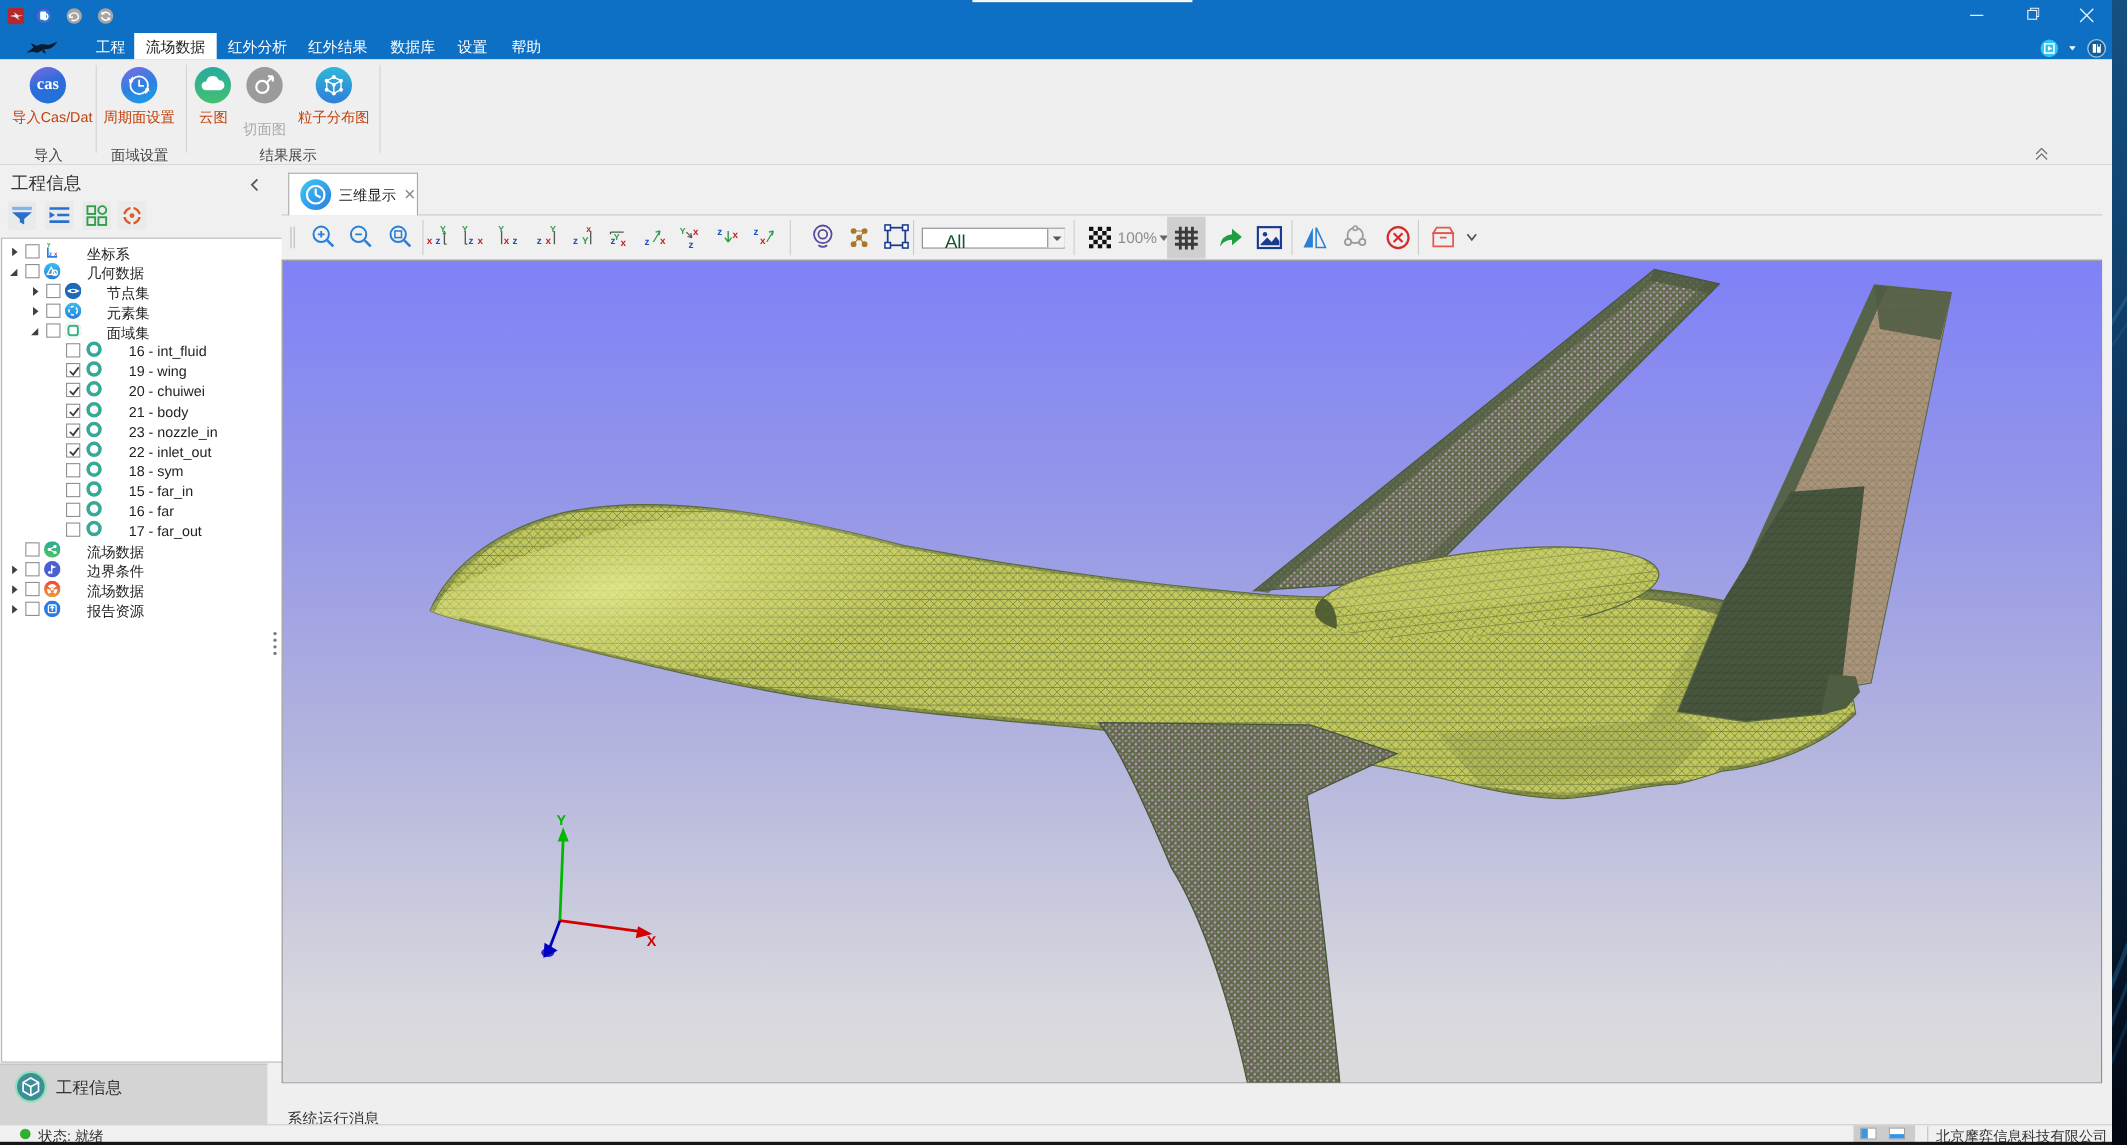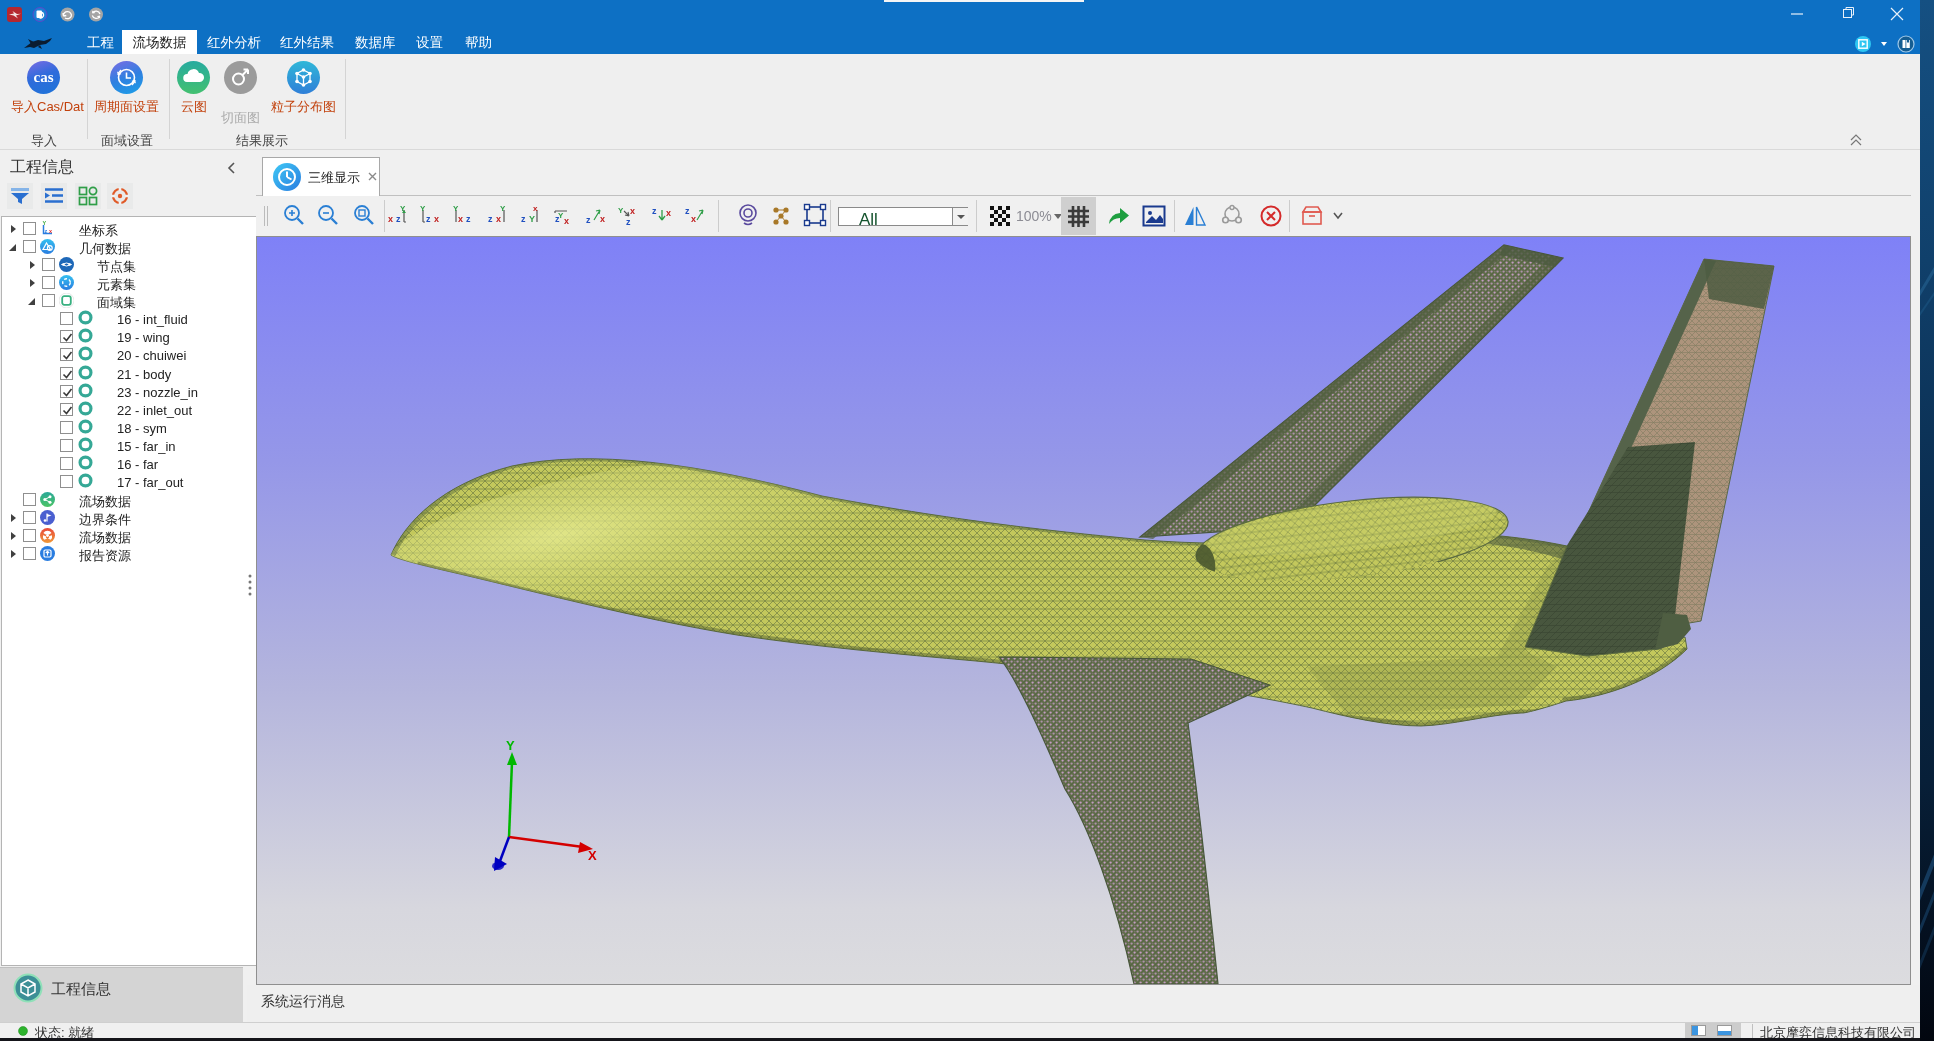--- a/index.html
+++ b/index.html
@@ -39,21 +39,21 @@
 #tabbar { left:256px; top:150px; width:1655px; height:46px; background:#f0f0f0; border-bottom:1px solid #c0c0c0; }
 #vtab { position:absolute; left:6px; top:7px; width:118px; height:39px; background:#ffffff; border:1px solid #a8a8a8; border-bottom:none; }
 
 #vtoolbar { left:256px; top:196px; width:1655px; height:40px; background:#f0f0f0; }
 .vsep { position:absolute; top:4px; width:1px; height:32px; background:#cccccc; }
 .vicon { position:absolute; top:6px; }
 
 #viewport { left:256px; top:236px; width:1655px; height:749px; border:1px solid #8f8f8f; background:linear-gradient(180deg,#7f81f7 0%, #9597e8 30%, #b4b5dd 60%, #d7d7de 90%, #dcdcdf 100%); }
 
 #msgrow { left:247px; top:985px; width:1673px; height:37px; background:#efefef; }
-#msgrow div { position:absolute; left:14px; top:8px; font-size:14px; color:#333; }
+#msgrow div { position:absolute; left:14px; top:24px; font-size:14px; color:#333; }
 
 #statusbar { left:0; top:1022px; width:1920px; height:16px; background:#f0f0f0; border-top:1px solid #cfcfcf; }
 
 #darkstrip { left:1920px; top:0; width:14px; height:1041px; background:linear-gradient(180deg,#155082 0%, #10406b 25%, #0a2c4e 50%, #071f38 75%, #02060f 100%); }
 #bottomline { left:0; top:1038px; width:1920px; height:3px; background:#15151a; }
 </style>
 </head>
 <body>
 <div id="stage">
   <div id="titlebar" class="abs"></div>

